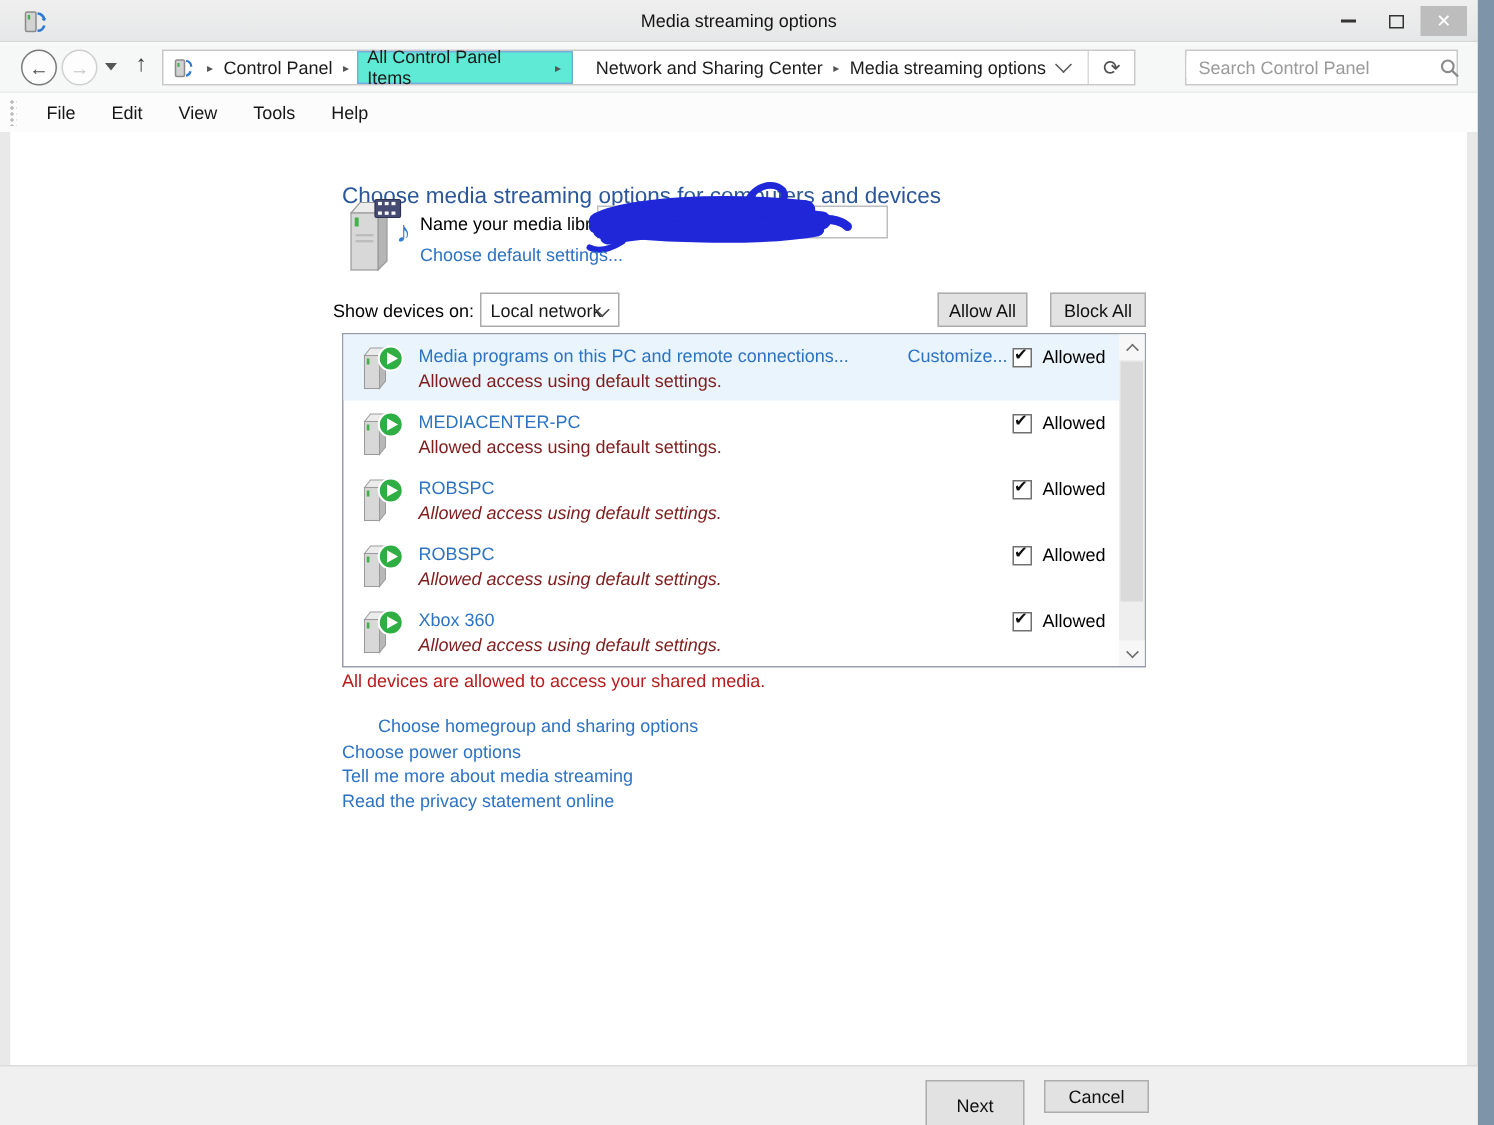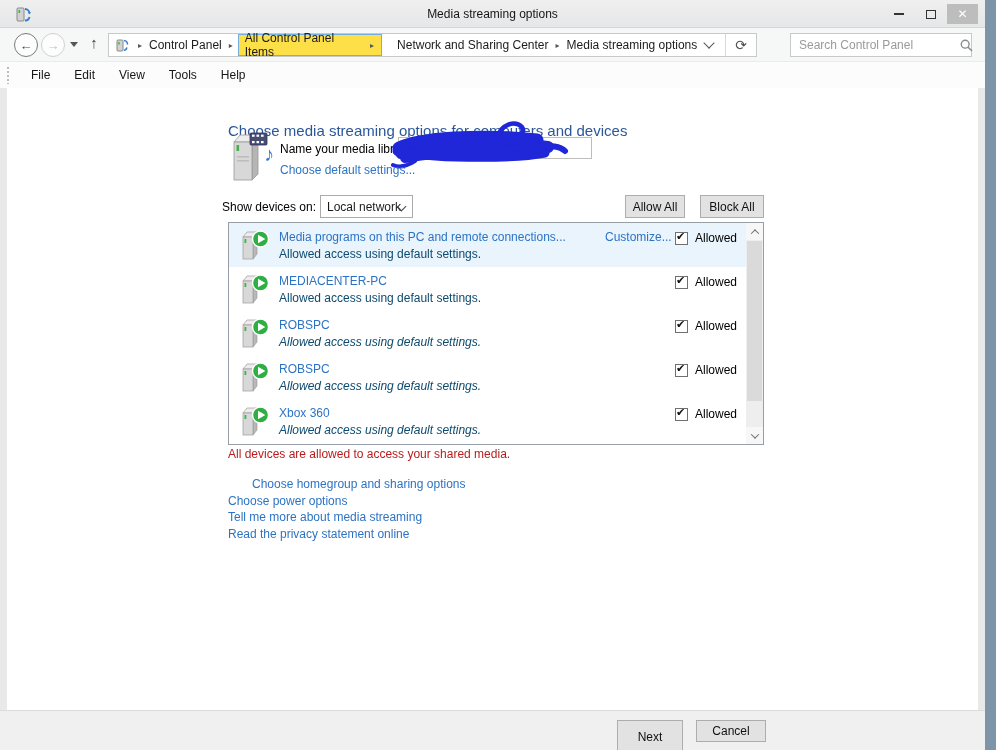--- a/index.html
+++ b/index.html
@@ -35,21 +35,21 @@
   .nav-back { left:14px; border:1px solid #7a7a7a; color:#4a4a4a; }
   .nav-fwd  { left:41px; border:1px solid #d0d0d0; color:#c4c4c4; }
   .nav-drop { position:absolute; left:70px; top:14px; width:0; height:0;
     border-left:4px solid transparent; border-right:4px solid transparent; border-top:5px solid #555; }
   .nav-up { position:absolute; left:84px; top:6px; font-size:15px; color:#444; width:20px; text-align:center; }
   .addr-field { position:absolute; left:108px; top:5px; width:649px; height:24px;
     background:#fff; border:1px solid #c9c9c9; display:flex; align-items:center; }
   .crumb-icon { width:16px; height:16px; margin:0 3px 0 5px; flex:0 0 auto; }
   .chevsep { font-size:8px; color:#555; padding:0 5px; }
   .crumb { padding:0 2px; white-space:nowrap; color:#1c1c1c; }
-  .crumb-hl { display:flex; align-items:center; height:22px; background:#fde047;
+  .crumb-hl { display:flex; align-items:center; height:22px; background:#5eead4;
     border:1px solid #74aede; padding:0 1px 0 6px; }
   .crumb-hl .chevsep { padding:0 6px; }
   .addr-spacer { flex:1 1 auto; }
   .addr-caret { width:8px; height:8px; border-right:1.4px solid #555; border-bottom:1.4px solid #555;
     transform:rotate(45deg); margin:-4px 12px 0 6px; flex:0 0 auto; }
   .refresh-seg { border-left:1px solid #d9d9d9; align-self:stretch; display:flex; align-items:center;
     padding:0 9px; font-size:14px; color:#4f4f4f; }
   .search-box { position:absolute; left:790px; top:5px; width:182px; height:24px;
     background:#fff; border:1px solid #c9c9c9; display:flex; align-items:center; }
   .search-box input { flex:1; border:none; outline:none; padding:0 6px 0 8px; font:12px "Liberation Sans",sans-serif; color:#3a3a3a; }
@@ -90,21 +90,21 @@
   .btn-block { position:absolute; left:693px; top:107px; width:64px; height:23px; }
 
   
   .device-list { position:absolute; left:221px; top:134px; width:536px; height:223px;
     border:1px solid #979ea8; background:#fff; }
   .rows { position:absolute; left:0; top:0; width:517px; }
   .row { position:relative; height:44px; }
   .row.selected { background:#e9f4fc; }
   .row-icon { position:absolute; left:12px; top:5px; }
   .row-name { position:absolute; left:50px; top:7px; }
-  .row-sub { position:absolute; left:50px; top:24px; color:#0c4a6e; }
+  .row-sub { position:absolute; left:50px; top:24px; color:#7f1d1d; }
   .row-sub.it { font-style:italic; }
   .customize { position:absolute; left:376px; top:7px; }
   .cbx { position:absolute; left:446px; top:9px; width:13px; height:13px; background:#fff;
     border:1px solid #707070; cursor:pointer; }
   .cbx .check { position:absolute; left:0px; top:-3px; font-size:11px; color:#111; }
   .allowed-lab { position:absolute; left:466px; top:8px; color:#000; }
   .scrollbar { position:absolute; right:0; top:0; width:17px; height:221px; background:#eeeeee; }
   .sb-btn { position:absolute; left:0; width:17px; height:17px; background:#f7f7f7;
     display:flex; align-items:center; justify-content:center; }
   .sb-up { top:0; } .sb-down { bottom:0; }

